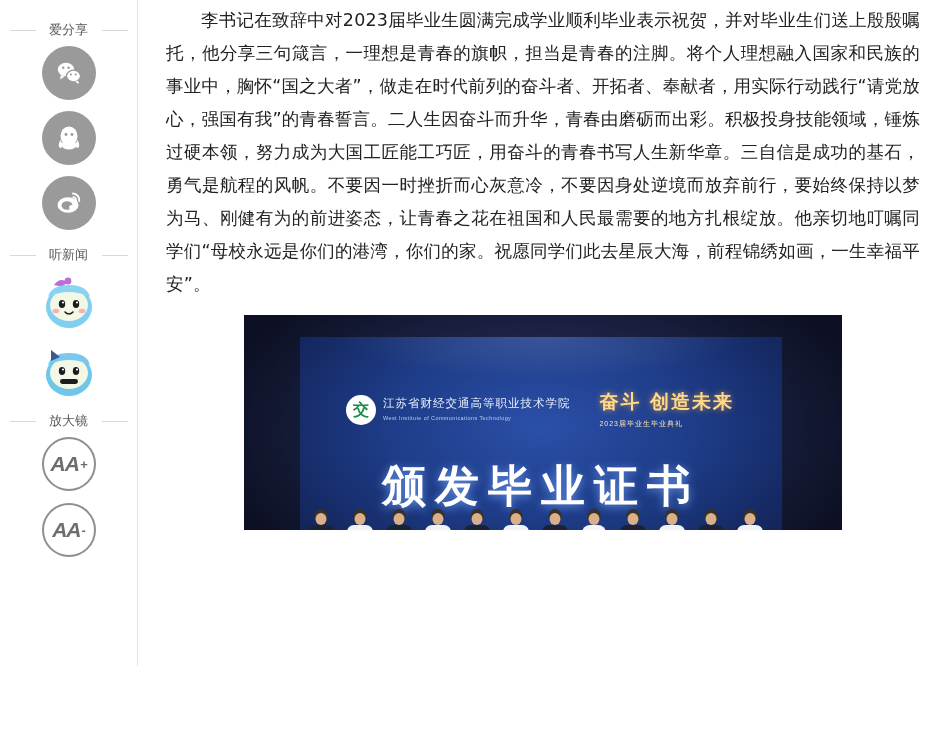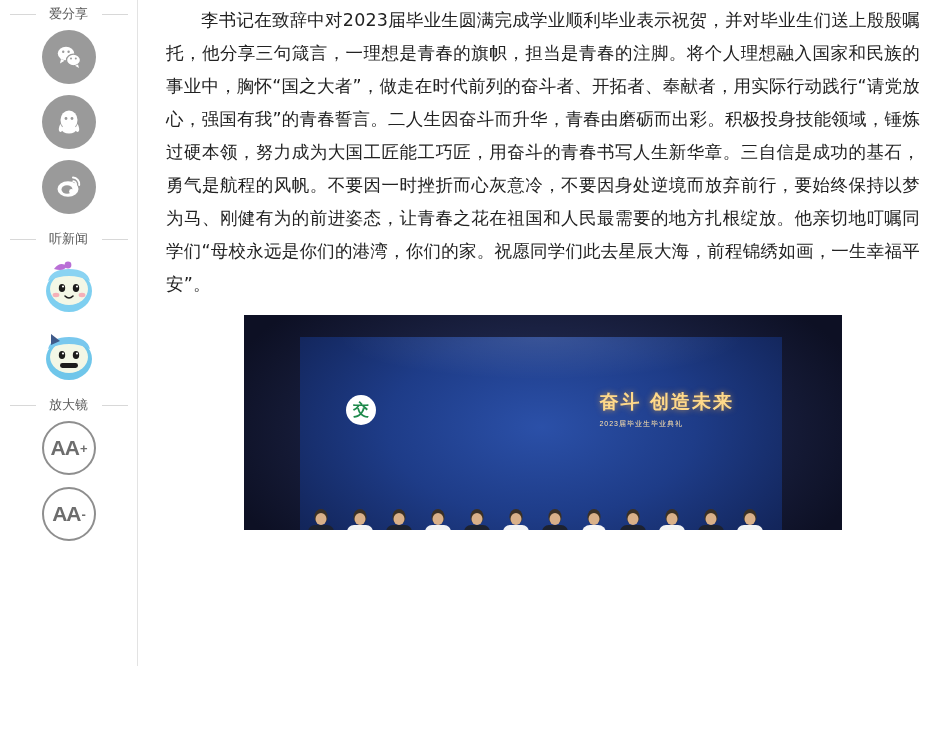--- a/index.html
+++ b/index.html
@@ -22,21 +22,21 @@
   }
 
   
   .sidebar {
     width: 138px;
     min-width: 138px;
     height: 666px;
     background: #ffffff;
     border-right: 1px solid #e3e3e3;
     box-sizing: border-box;
-    padding-top: 0;
+    padding-top: 16px;
     display: flex;
     flex-direction: column;
     align-items: center;
   }
   .side-section-title {
     width: 118px;
     text-align: center;
     font-size: 13px;
     color: #5a5a5a;
     margin: 6px 0 8px 0;
@@ -88,20 +88,21 @@
     margin-bottom: 12px;
     display: flex;
     align-items: center;
     justify-content: center;
     color: #6d6d6d;
     font-size: 21px;
     font-weight: bold;
     letter-spacing: -1px;
     cursor: pointer;
     box-sizing: border-box;
+    font-style: italic;
   }
   .zoom-btn .sup {
     font-size: 13px;
     vertical-align: super;
     font-weight: bold;
     margin-left: 1px;
   }
 
   
   .content {
@@ -404,27 +405,32 @@
 
     <p class="article-text">李书记在致辞中对2023届毕业生圆满完成学业顺利毕业表示祝贺，并对毕业生们送上殷殷嘱托，他分享三句箴言，一理想是青春的旗帜，担当是青春的注脚。将个人理想融入国家和民族的事业中，胸怀“国之大者”，做走在时代前列的奋斗者、开拓者、奉献者，用实际行动践行“请党放心，强国有我”的青春誓言。二人生因奋斗而升华，青春由磨砺而出彩。积极投身技能领域，锤炼过硬本领，努力成为大国工匠能工巧匠，用奋斗的青春书写人生新华章。三自信是成功的基石，勇气是航程的风帆。不要因一时挫折而心灰意冷，不要因身处逆境而放弃前行，要始终保持以梦为马、刚健有为的前进姿态，让青春之花在祖国和人民最需要的地方扎根绽放。他亲切地叮嘱同学们“母校永远是你们的港湾，你们的家。祝愿同学们此去星辰大海，前程锦绣如画，一生幸福平安”。</p>
 
     <figure class="figure">
       <div class="stage"></div>
       <div class="screen">
         <div class="glow"></div>
 
         <div class="screen-logo">
           <div class="mark">交</div>
+          <div class="names">
+            <div class="cn">江苏省财经交通高等职业技术学院</div>
+            <div class="en">West Institute of Communications Technology</div>
+          </div>
         </div>
 
         <div class="screen-slogan">
           <div class="big">奋斗 创造未来</div>
           <div class="small">2023届毕业生毕业典礼</div>
         </div>
 
+        <div class="screen-title">颁发毕业证书</div>
       </div>
 
       <div class="floor"></div>
       <div class="stage-edge"></div>
       <div class="speaker"></div>
 
       <div class="row-people">
         <div class="person dark" style="left:0px;">
             <div class="head"></div>
             <div class="face"></div>

